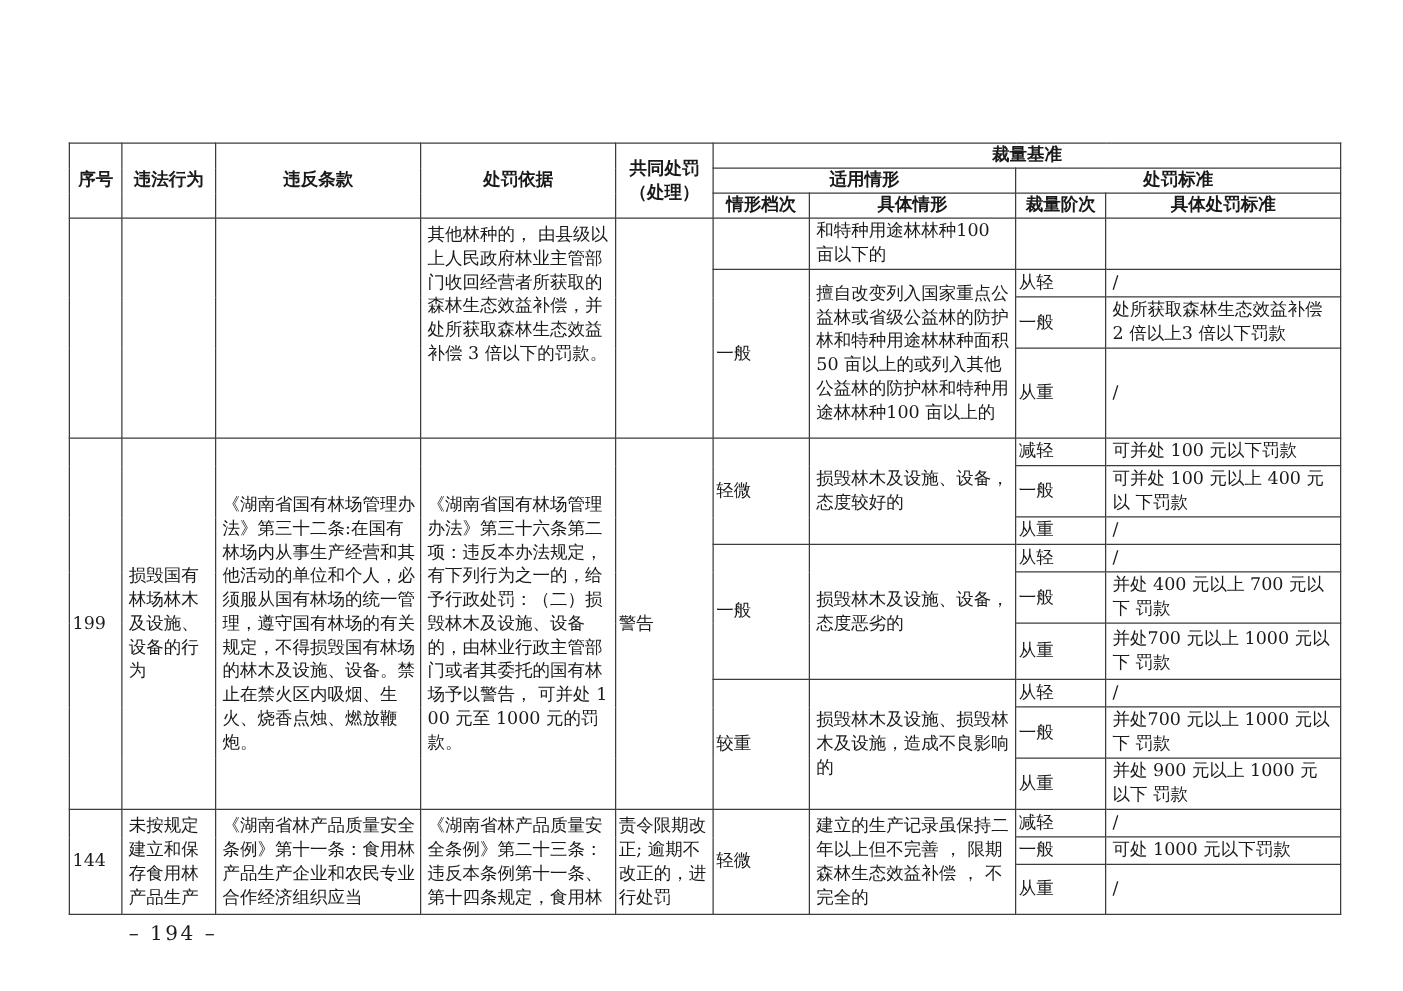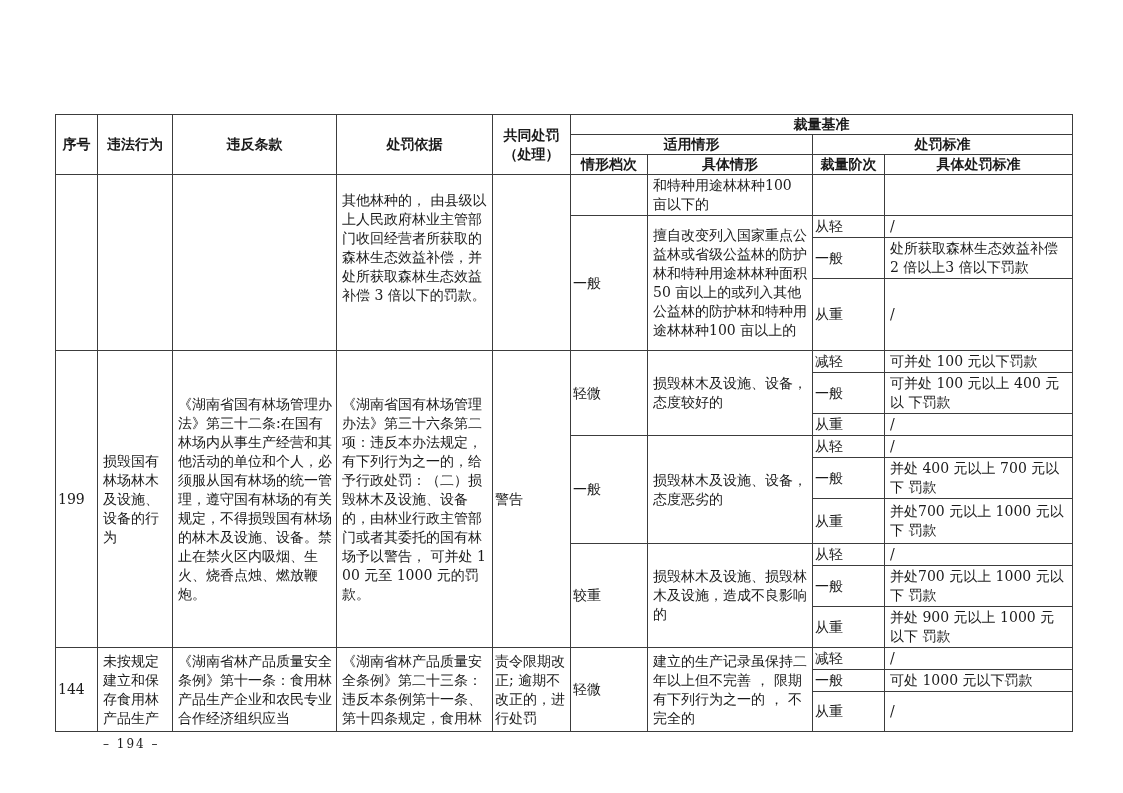--- a/index.html
+++ b/index.html
@@ -18,24 +18,24 @@
     font-size:14px; line-height:19px;
     padding:1px 4px 1px 5px;
     vertical-align:middle; text-align:left;
     overflow:hidden; word-break:break-all;
   }
   .reg th {
     font-weight:bold; text-align:center; padding:0 2px;
     vertical-align:middle;
   }
   .reg td.c { text-align:left; padding:1px 2px; }
-  .reg td.top { vertical-align:top; padding-top:16px; }
+  .reg td.top { vertical-align:top; padding-top:4px; }
   .footer-pageno {
     position:absolute; left:103px; top:737px;
-    font-size:12px; letter-spacing:2px; color:#1a1a1a;text-align:right;
+    font-size:16px; letter-spacing:2px; color:#1a1a1a;text-align:right;
   }
 </style>
 </head>
 <body>
 
 <div class="page">
 
   <table class="reg">
     <colgroup>
       <col style="width:42px">
@@ -143,21 +143,21 @@
       <td>并处 900 元以上 1000 元以下 罚款</td>
     </tr>
 
     <tr style="height:20px">
       <td rowspan="3" class="c">144</td>
       <td rowspan="3">未按规定建立和保存食用林产品生产</td>
       <td rowspan="3">《湖南省林产品质量安全条例》第十一条：食用林产品生产企业和农民专业合作经济组织应当</td>
       <td rowspan="3">《湖南省林产品质量安全条例》第二十三条：违反本条例第十一条、第十四条规定，食用林</td>
       <td rowspan="3" class="c">责令限期改正; 逾期不改正的，进行处罚</td>
       <td rowspan="3" class="c">轻微</td>
-      <td rowspan="3">建立的生产记录虽保持二年以上但不完善 ， 限期 有下列行为之一的 ， 不 完全的</td>
+      <td rowspan="3">建立的生产记录虽保持二年以上但不完善 ， 限期 森林生态效益补偿 ， 不 完全的</td>
       <td class="c">减轻</td>
       <td>/</td>
     </tr>
     <tr style="height:20px">
       <td class="c">一般</td>
       <td>可处 1000 元以下罚款</td>
     </tr>
     <tr style="height:40px">
       <td class="c">从重</td>
       <td>/</td>

